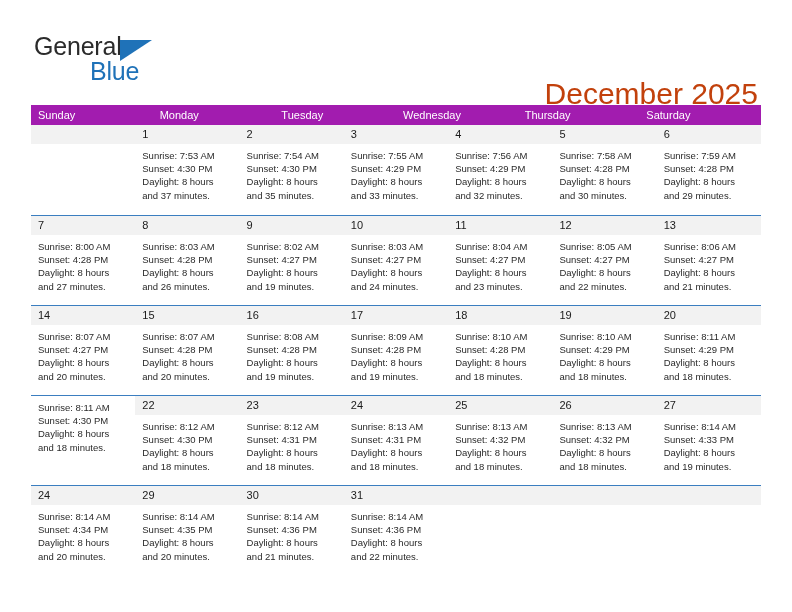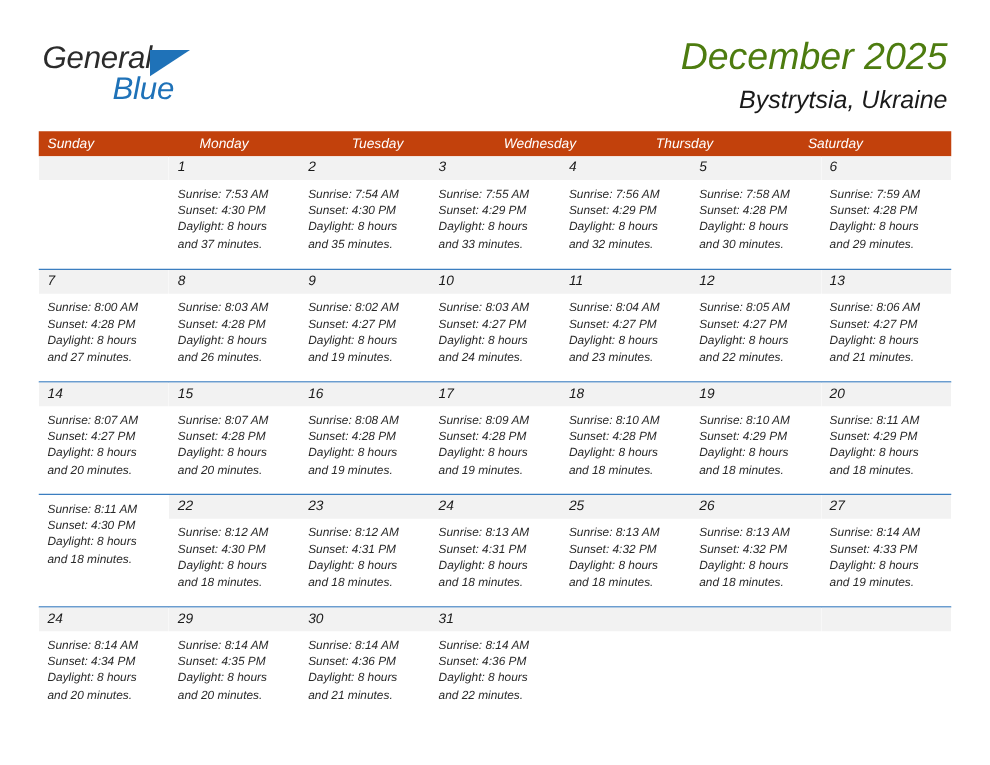--- a/index.html
+++ b/index.html
@@ -13,21 +13,20 @@
     font-family: "Liberation Sans", sans-serif;
     color: #1a1a1a;
     overflow: hidden;
   }
 
   .page {
     position: relative;
     width: 792px;
     height: 456px;
     box-sizing: border-box;
-    font-style: italic;
   }
 
   
   .header {
     position: absolute;
     left: 0;
     top: 0;
     width: 792px;
     height: 100px;
   }
@@ -69,44 +68,45 @@
 
   .title-block {
     position: absolute;
     right: 34px;
     top: 28px;
     text-align: right;
   }
   .cal-title {
     font-size: 30px;
     font-weight: normal;
-    color: #4d7c0f;
+    color: #c2410c;
     line-height: 36px;
     white-space: nowrap;
+    margin-top: 48px;
   }
   .cal-subtitle {
     font-size: 20px;
     font-weight: normal;
     color: #1a1a1a;
     line-height: 22px;
     margin-top: 5px;
     white-space: nowrap;
   }
 
   
   .calendar {
     position: absolute;
     left: 31px;
     top: 105px;
     width: 730px;
   }
 
   .weekday-row {
     display: flex;
-    background: #c2410c;
+    background: #a21caf;
     height: 20px;
   }
   .weekday {
     flex: 1 1 0;
     color: #ffffff;
     font-size: 11px;
     line-height: 20px;
     padding-left: 7px;
     box-sizing: border-box;
     white-space: nowrap;

